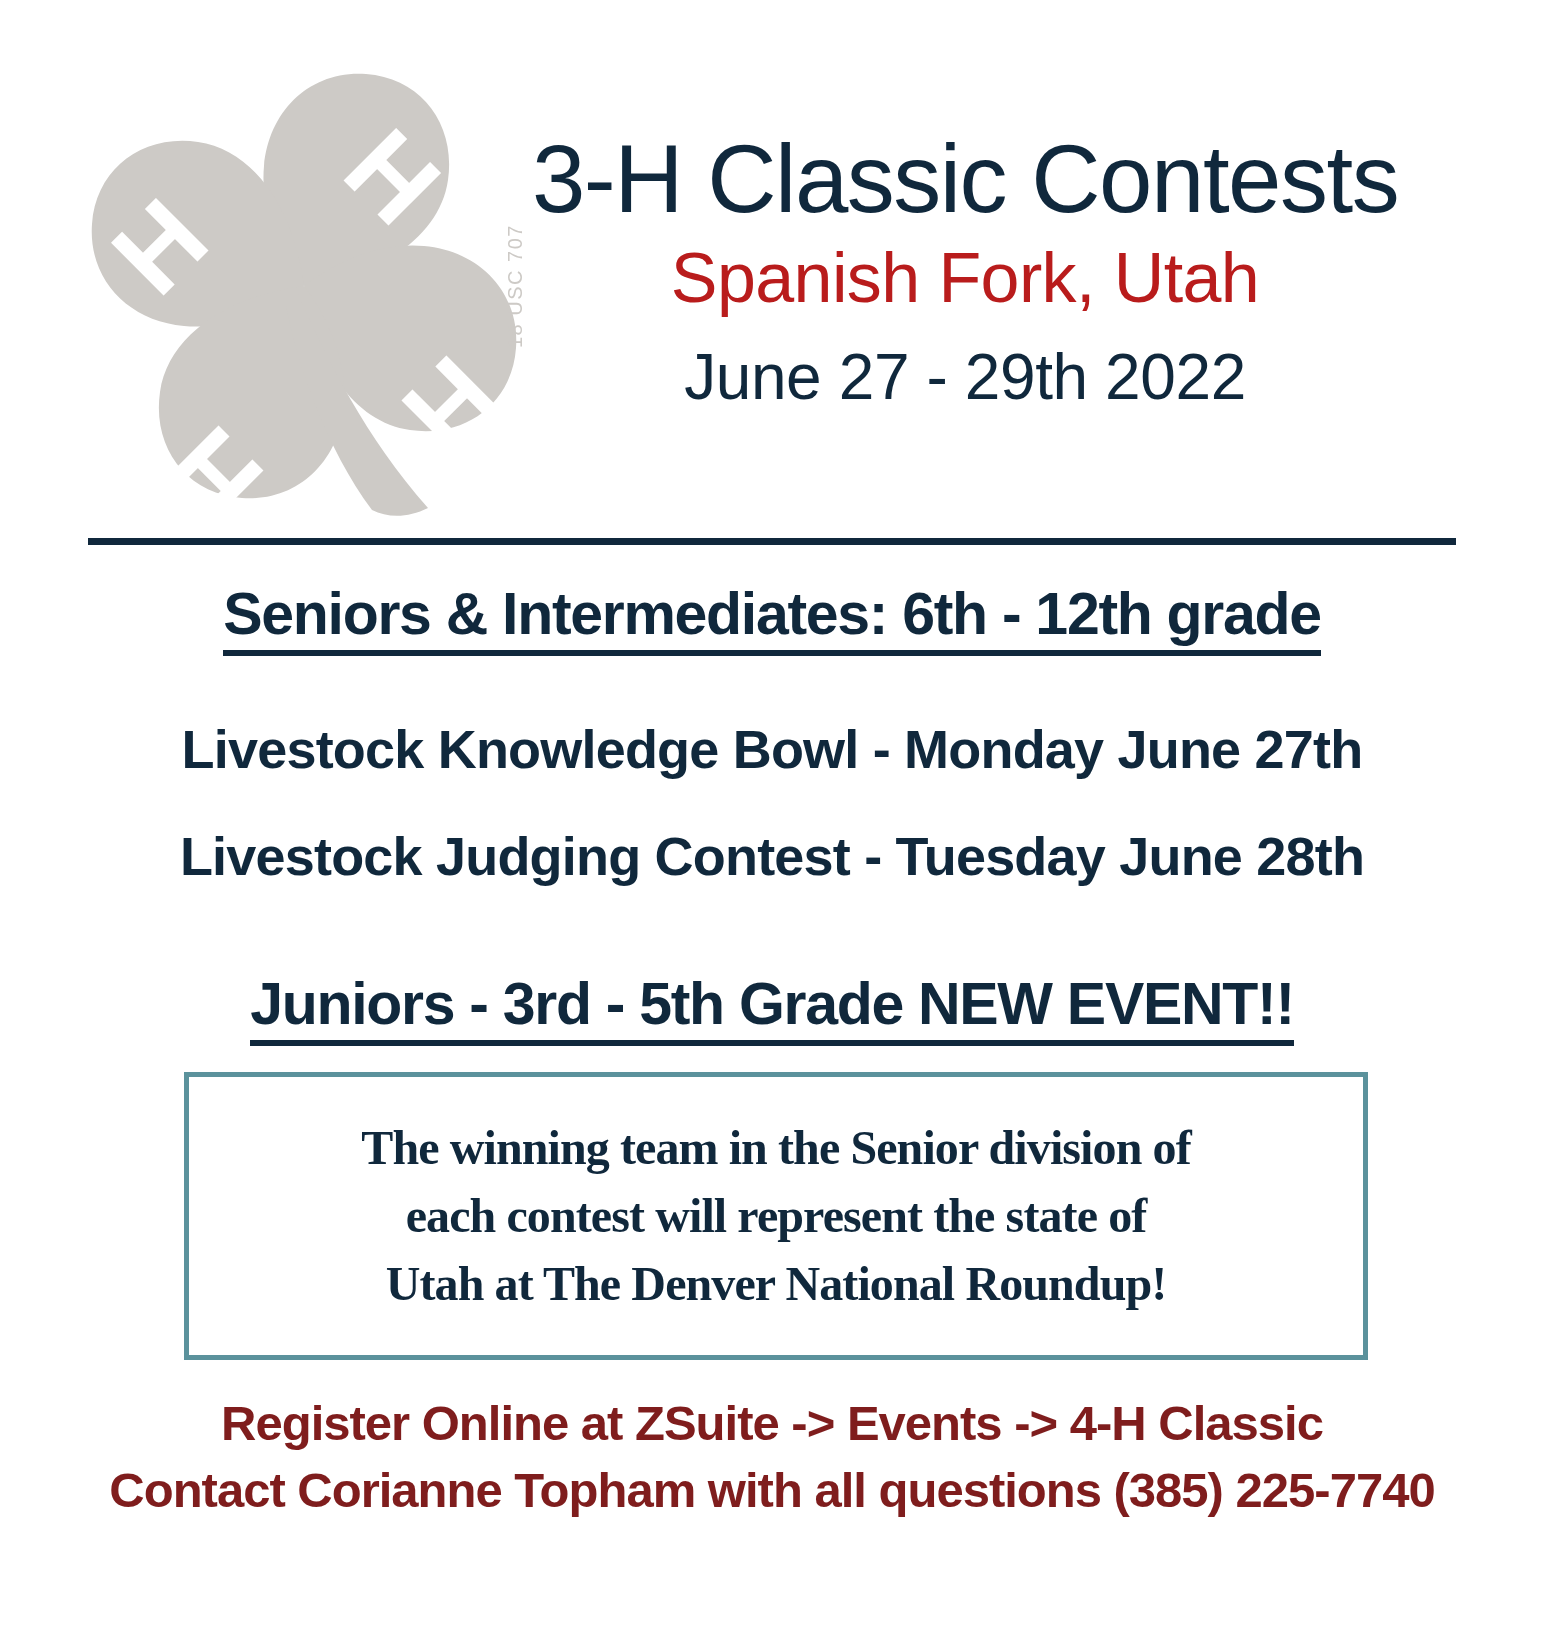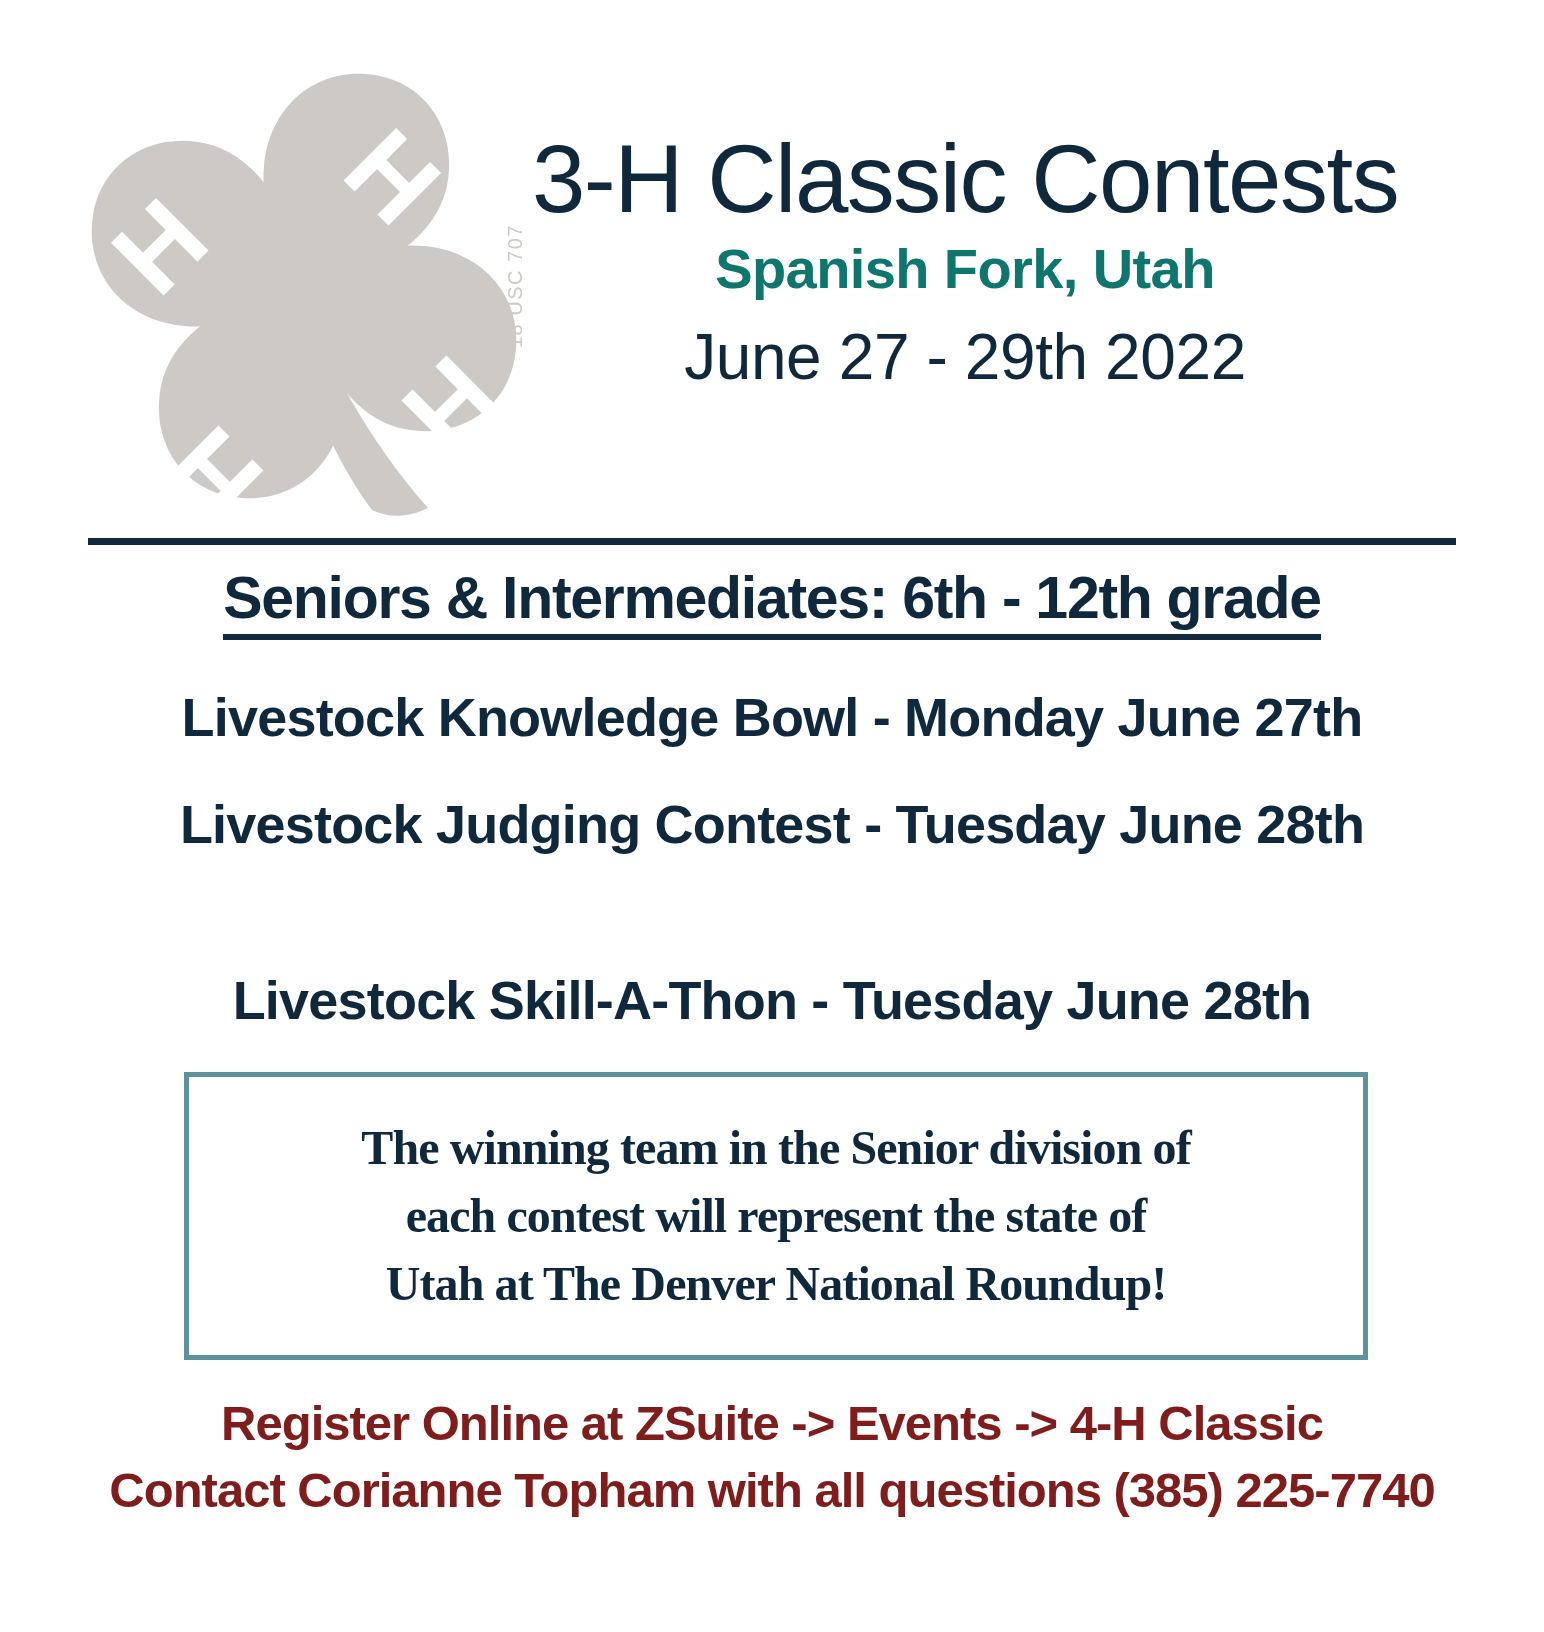--- a/index.html
+++ b/index.html
@@ -44,25 +44,25 @@
   }
   .title-main {
     font-size: 96px;
     line-height: 1.02;
     font-weight: 400;
     letter-spacing: -1.5px;
     color: #10283c;
     white-space: nowrap;
   }
   .title-sub {
-    font-size: 56px;
+    font-size: 70px;
     line-height: 1.45;
-    font-weight: 700;
+    font-weight: 400;
     letter-spacing: -0.6px;
-    color: #0f766e;
+    color: #b91c1c;
   }
   .title-date {
     font-size: 64px;
     line-height: 1.5;
     font-weight: 400;
     letter-spacing: -0.4px;
     color: #10283c;
   }
 
   
@@ -88,21 +88,21 @@
     font-weight: 700;
     letter-spacing: -1.3px;
     color: #10283c;
     display: inline-block;
     border-bottom: 6px solid #10283c;
     padding-bottom: 3px;
     line-height: 1.12;
     white-space: nowrap;
   }
   .heading-row {
-    margin: 0;
+    margin: 16px;
     padding: 0;
     line-height: 1.1;
   }
   .event-line {
     font-size: 54px;
     font-weight: 700;
     letter-spacing: -0.8px;
     color: #10283c;
     line-height: 1.1;
     white-space: nowrap;
@@ -209,20 +209,23 @@
     <div class="heading-row">
       <span class="section-heading">Seniors &amp; Intermediates: 6th - 12th grade</span>
     </div>
     <div class="gap-md"></div>
     <div class="event-line">Livestock Knowledge Bowl - Monday June 27th</div>
     <div class="gap-md"></div>
     <div class="event-line">Livestock Judging Contest - Tuesday June 28th</div>
 
     <div class="gap-lg"></div>
 
+    <div class="heading-row">
+      <span class="section-heading">Juniors - 3rd - 5th Grade NEW EVENT!!</span>
+    </div>
     <div class="gap-md"></div>
     <div class="event-line">Livestock Skill-A-Thon - Tuesday June 28th</div>
 
   </div>
 
   <div class="callout">
     <div class="callout-line">The winning team in the Senior division of</div>
     <div class="callout-line">each contest will represent the state of</div>
     <div class="callout-line">Utah at The Denver National Roundup!</div>
   </div>

